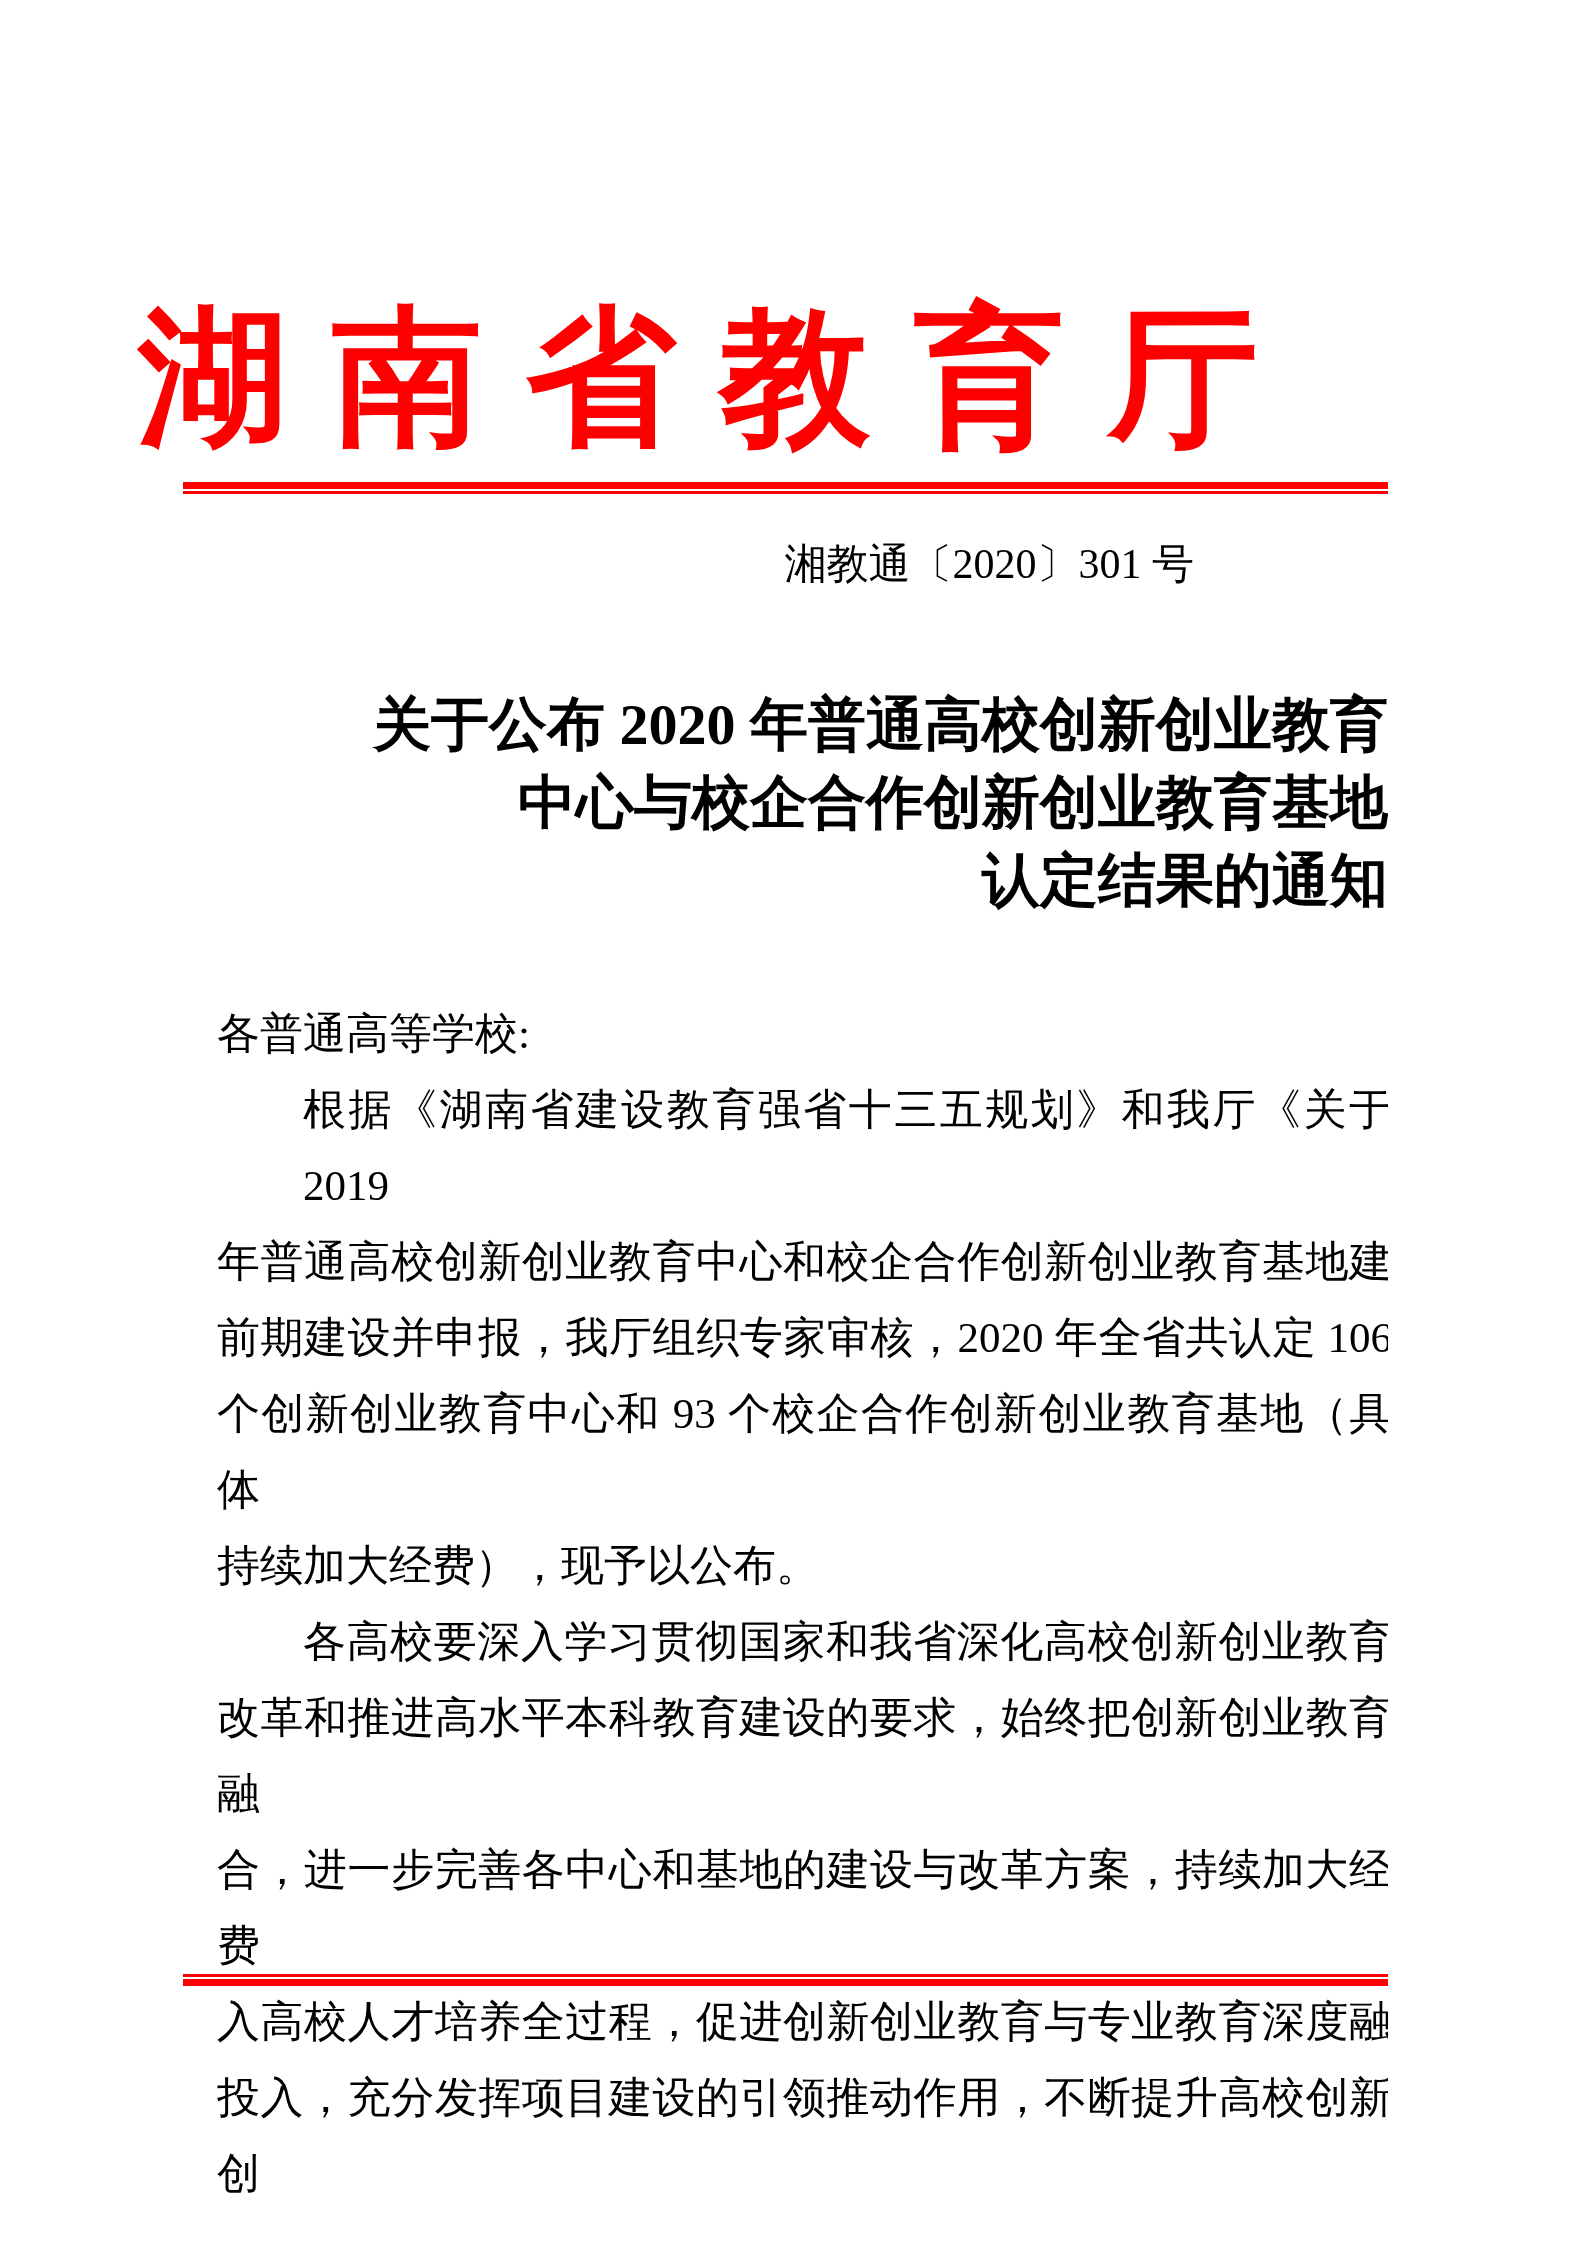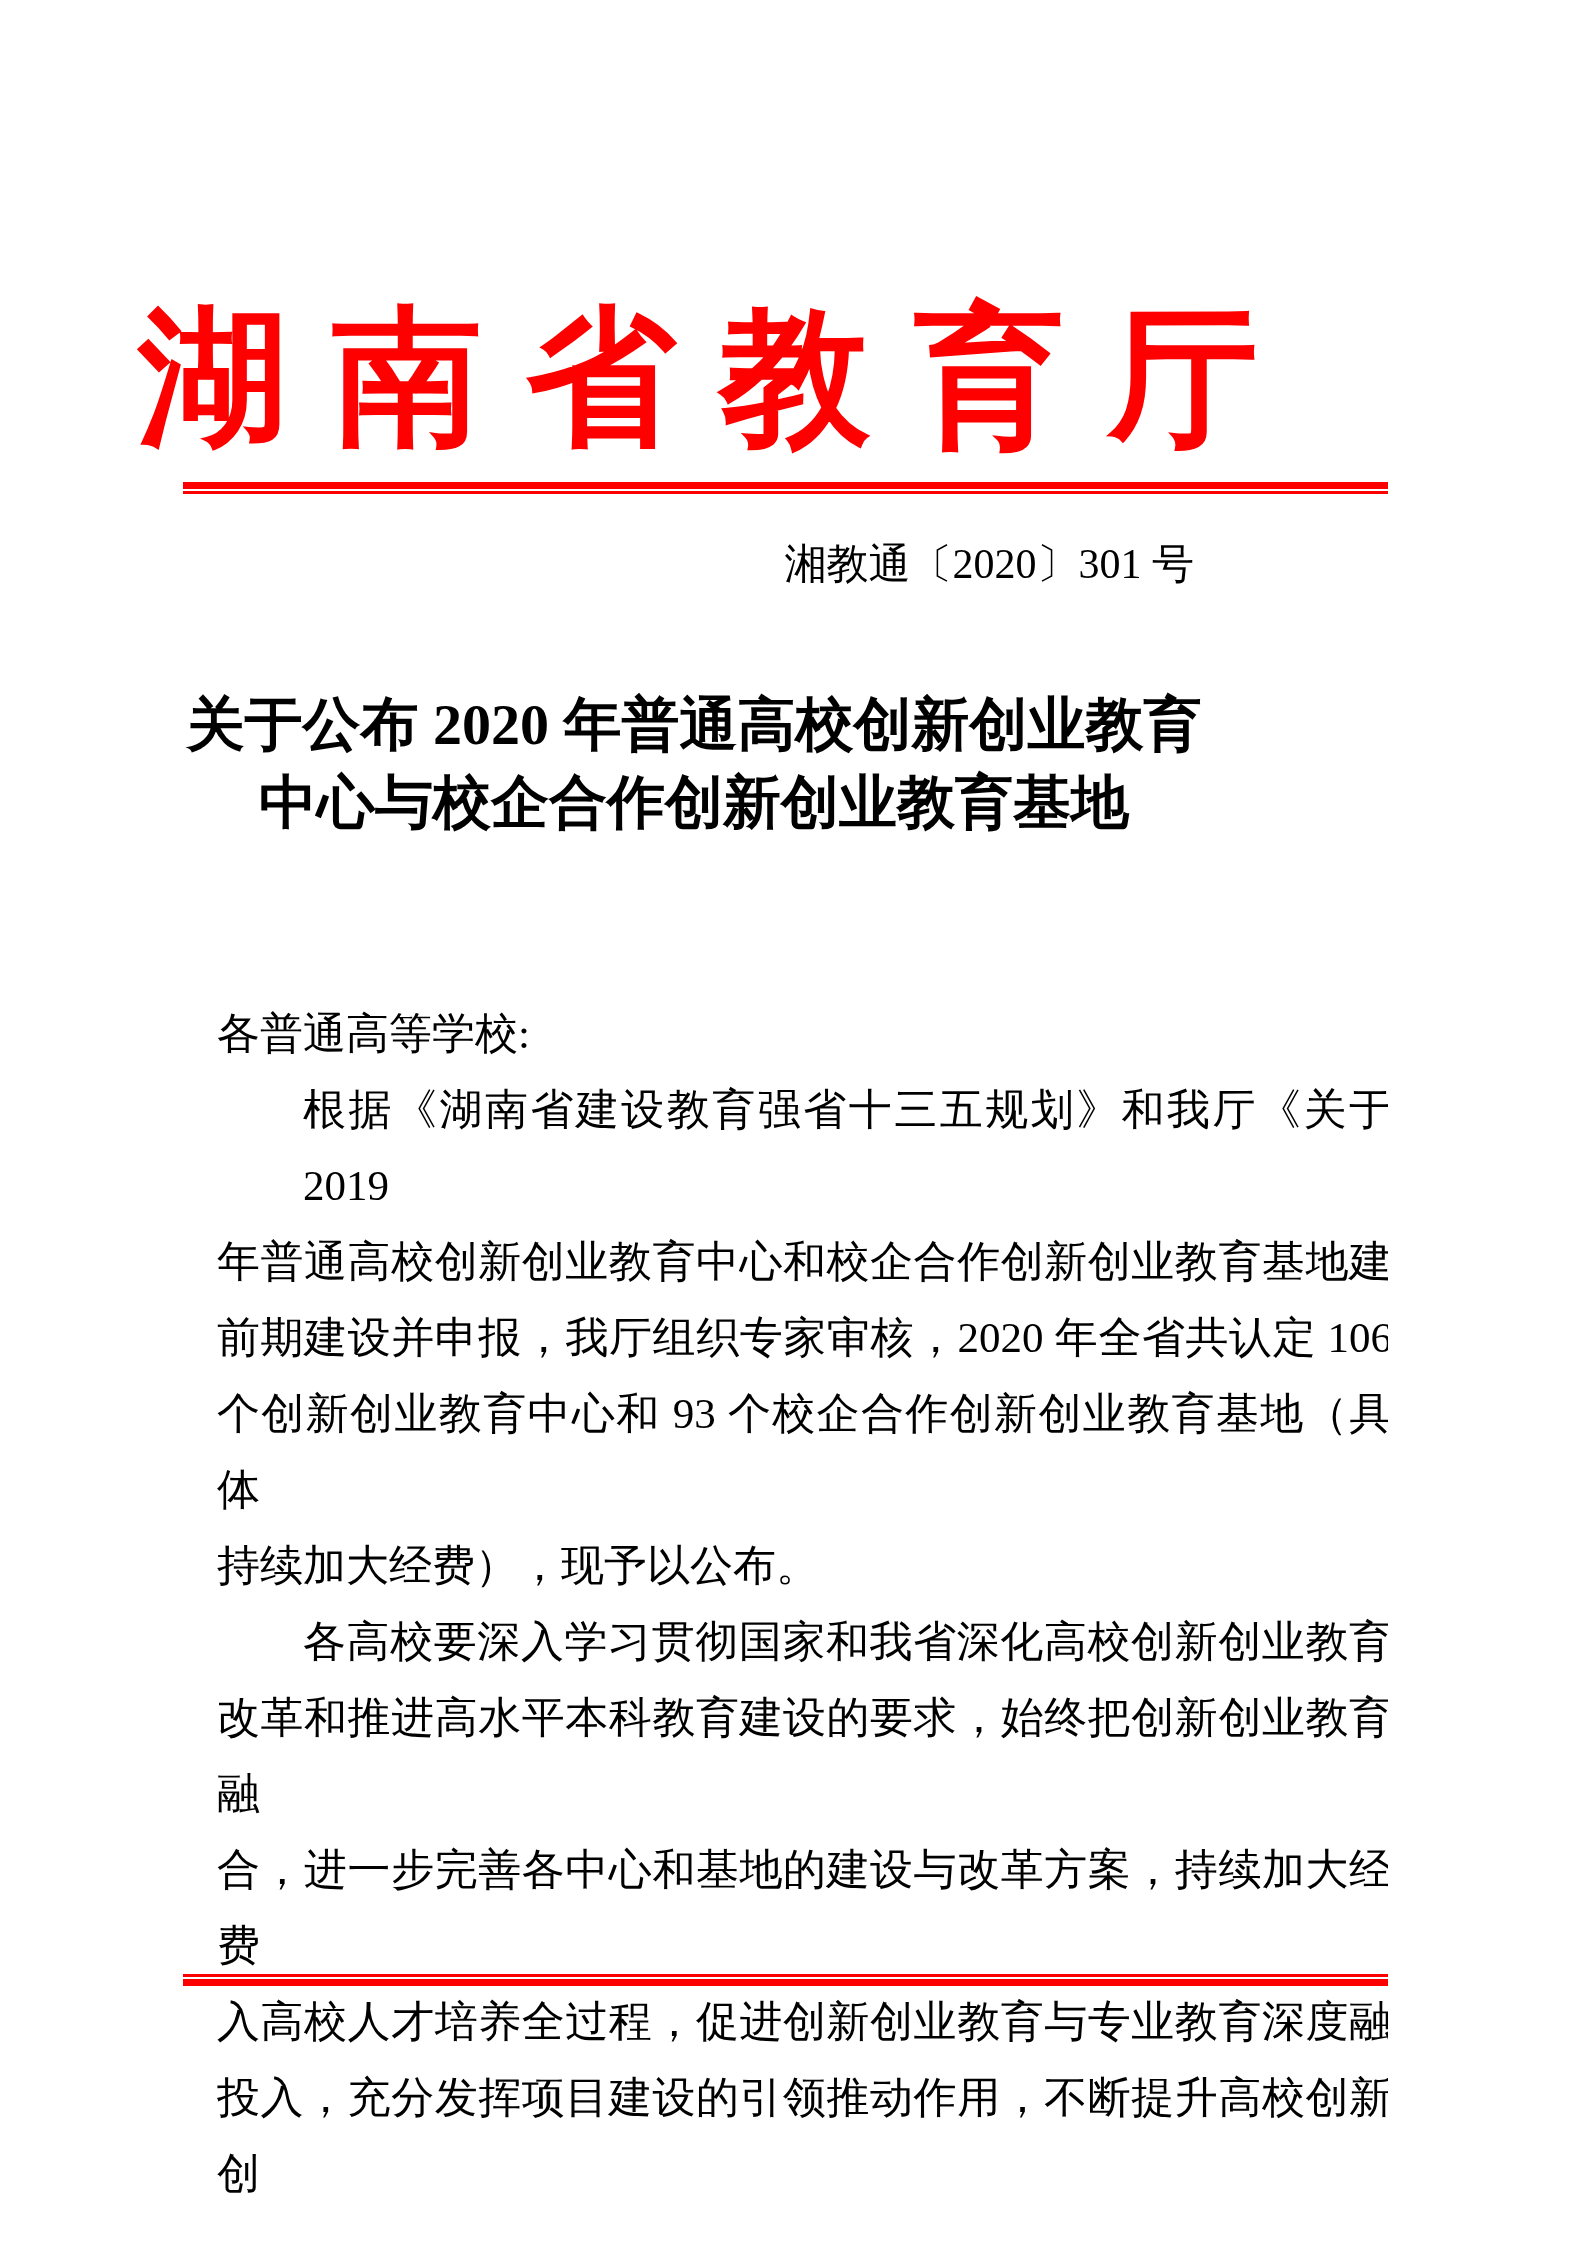--- a/index.html
+++ b/index.html
@@ -43,21 +43,21 @@
   }
   
   .doc-title {
     position:absolute;
     top:686px; left:0; right:0;
     text-align:center;
     font-size:58px;
     font-weight:700;
     line-height:78px;
   }
-  .title-line { white-space:nowrap; }
+  .title-line { white-space:nowrap;text-align:right; }
   
   .body-text {
     position:absolute;
     top:996px; left:204px;
     width:1188px;
     font-size:43px;
     line-height:76px;
   }
   .line       { text-align:left;margin-left:13px; }
   .line.just  { text-align:justify; text-align-last:justify; }
@@ -73,20 +73,21 @@
   <div class="rule-top">
     <div class="bar thick"></div>
     <div class="bar thin"></div>
   </div>
 
   <div class="doc-number">湘教通〔2020〕301 号</div>
 
   <div class="doc-title">
       <div class="title-line">关于公布 2020 年普通高校创新创业教育</div>
       <div class="title-line">中心与校企合作创新创业教育基地</div>
+      <div class="title-line">认定结果的通知</div>
     </div>
 
   <div class="body-text">
     <div class="line">各普通高等学校:</div>
     <div>
         <div class="line first just">根据《湖南省建设教育强省十三五规划》和我厅《关于 2019</div>
         <div class="line just">年普通高校创新创业教育中心和校企合作创新创业教育基地建</div>
         <div class="line just">前期建设并申报，我厅组织专家审核，2020 年全省共认定 106</div>
         <div class="line just">个创新创业教育中心和 93 个校企合作创新创业教育基地（具体</div>
         <div class="line">持续加大经费），现予以公布。</div>

